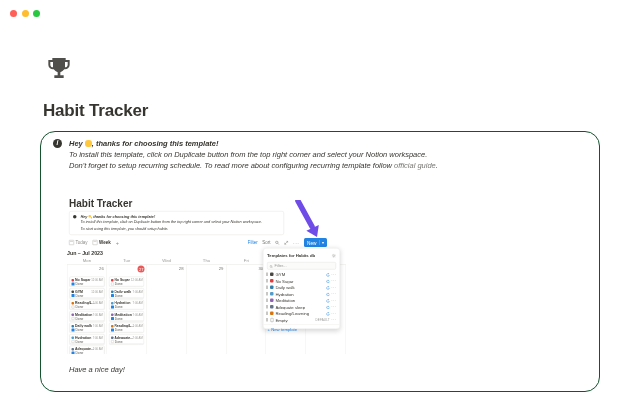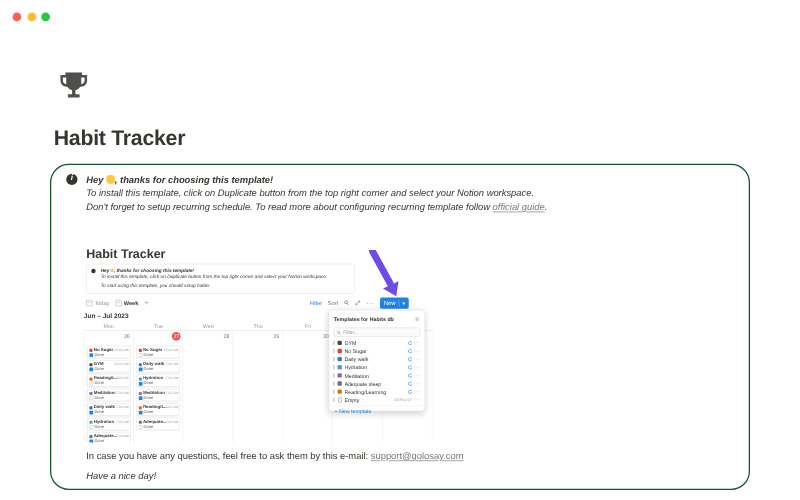--- a/index.html
+++ b/index.html
@@ -18,21 +18,21 @@
   .callout{position:absolute;left:40px;top:131px;width:558px;height:259px;
            border:1px solid #14532d;border-radius:15px;background:#fff;}
   .callout .info-ic{position:absolute;left:12px;top:7px;width:9px;height:9px;border-radius:50%;
            background:#37352F;color:#fff;font-size:6.5px;font-weight:bold;font-style:italic;
            display:flex;align-items:center;justify-content:center;line-height:1;}
   .paras{position:absolute;left:28px;top:6px;right:14px;font-size:7.5px;line-height:11px;font-style:italic;}
   .paras p{margin:0;}
   .paras p.gap{margin-top:8px;}
   .paras .bold{font-weight:bold;}
   .emoji-dot{display:inline-block;width:7px;height:7px;border-radius:3px;background:#FFC83D;vertical-align:-1px;}
-  a.glink{color:#787774;text-decoration:underline;text-decoration-color:#B9B7B4;cursor:pointer;}
+  a.glink{color:#787774;text-decoration-color:#B9B7B4;cursor:pointer;}
 
   .footer-block{position:absolute;left:28px;top:227px;right:14px;font-size:7.5px;line-height:11px;}
   .footer-block p{margin:0;}
   .footer-block .signoff{margin-top:5px;font-style:italic;}
 
   
   .shot{position:absolute;left:22px;top:64px;width:283px;height:158px;overflow:hidden;}
   .shot-inner{position:absolute;left:0;top:0;width:566px;height:316px;
               transform:scale(0.5);transform-origin:0 0;}
 
@@ -429,18 +429,17 @@
 
         <svg class="arrow" width="64" height="80" viewBox="0 0 64 80">
           <line x1="14" y1="2" x2="42" y2="53" stroke="#6F4BE8" stroke-width="11" stroke-linecap="round"></line>
           <polygon points="52,74 30.8,61.5 55.6,50" fill="#6F4BE8"></polygon>
         </svg>
 
       </div>
     </div>
 
     <div class="footer-block">
-      <p><span>In case you have any questions, feel free to ask them by this e-mail: </span><a class="glink">support@golosay.com</a></p>
       <p class="signoff">Have a nice day!</p>
     </div>
   </div>
 
 </div>
 
 </body></html>

